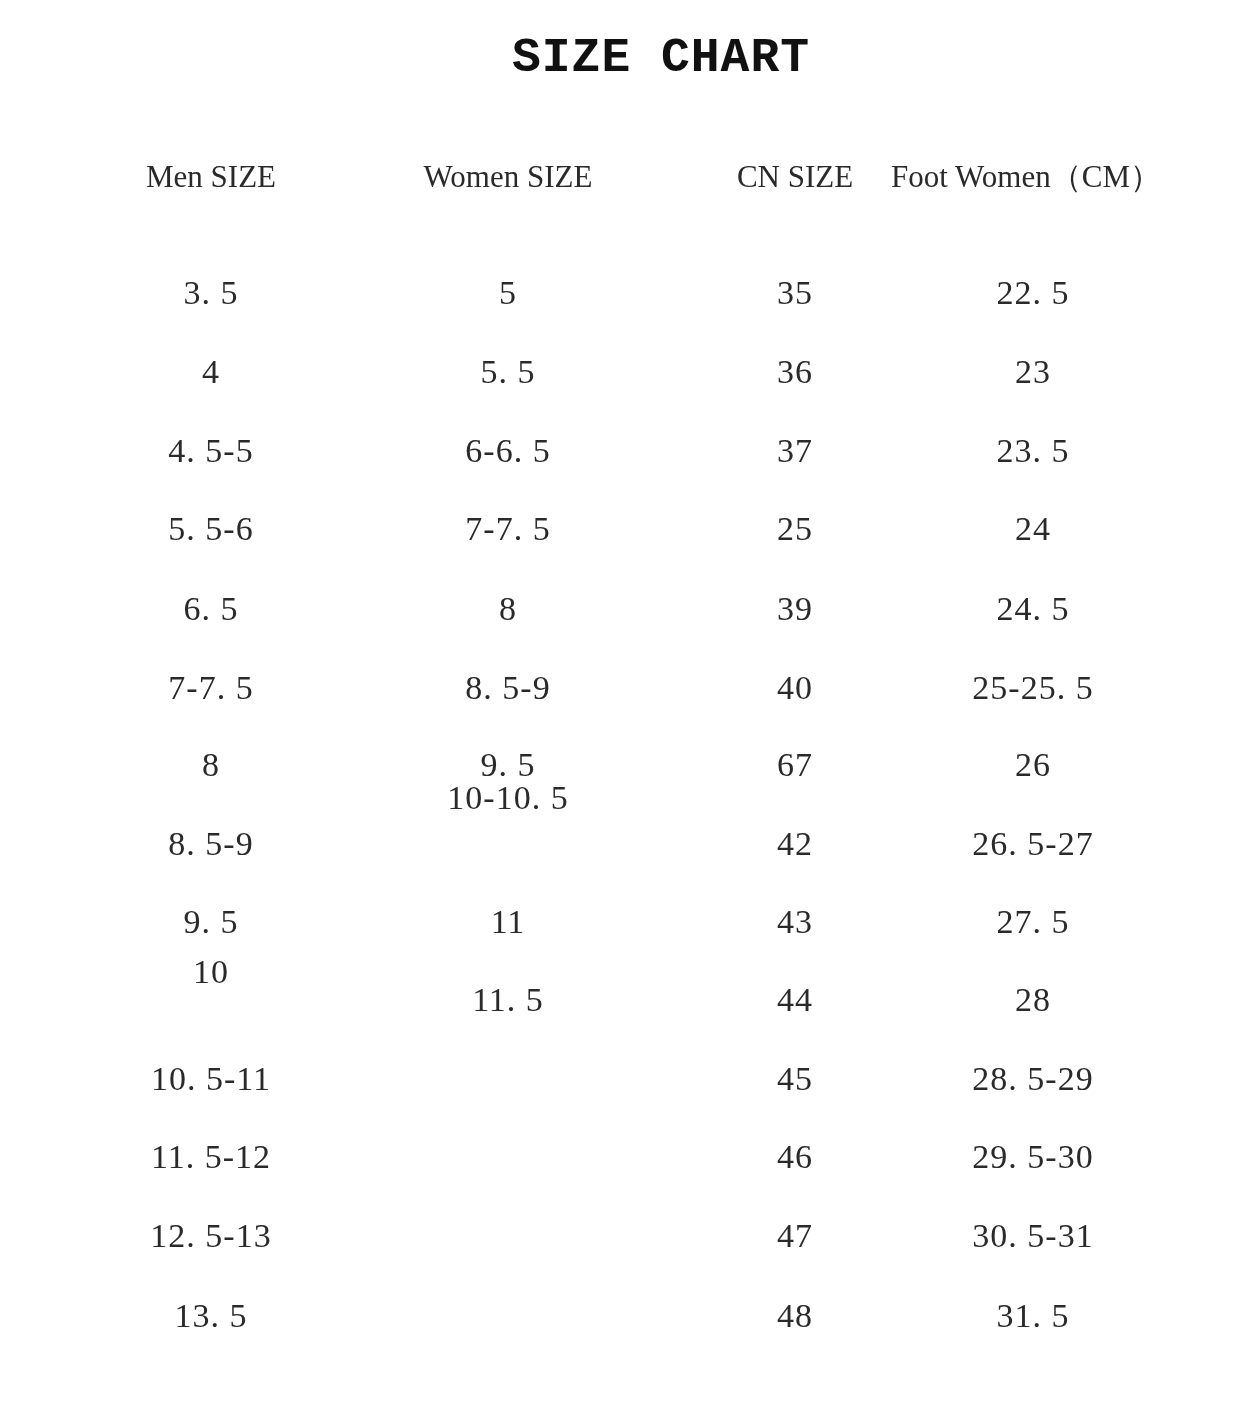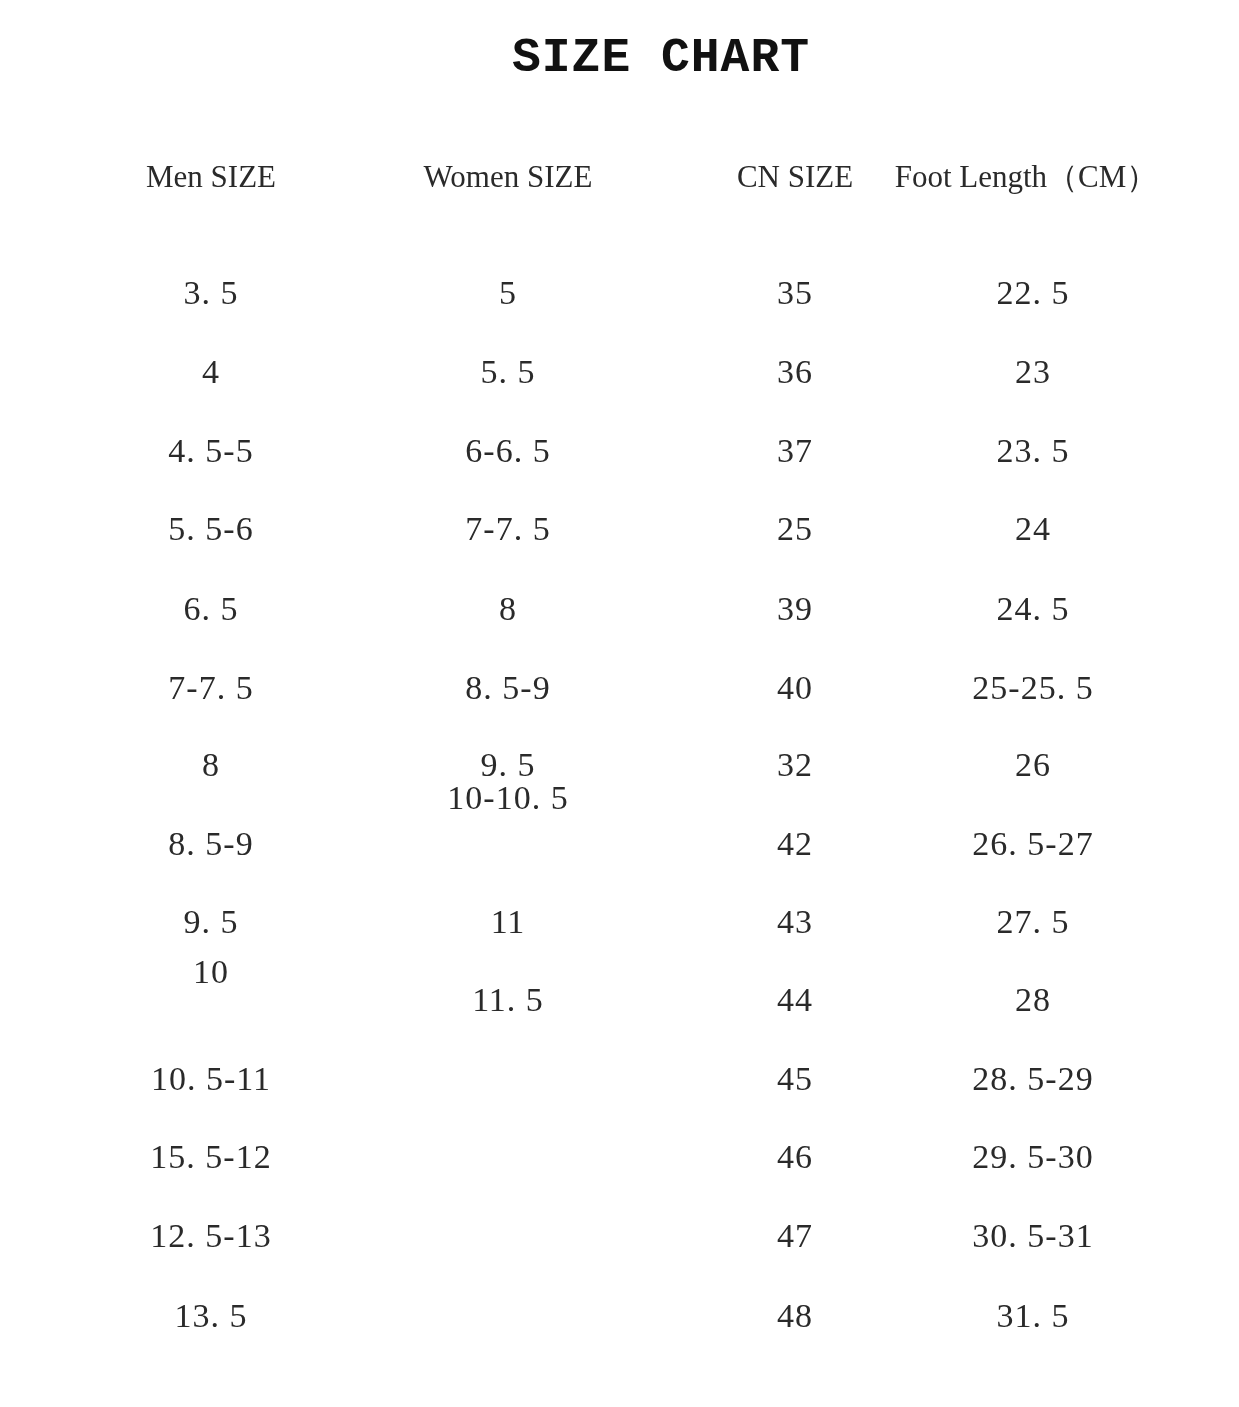--- a/index.html
+++ b/index.html
@@ -56,21 +56,21 @@
   </style>
 </head>
 <body>
 
 <div>
   <div class="title">SIZE CHART</div>
 
   <div class="header h-men">Men SIZE</div>
   <div class="header h-women">Women SIZE</div>
   <div class="header h-cn">CN SIZE</div>
-  <div class="header h-foot">Foot Length（CM）</div>
+  <div class="header h-foot">Foot Women（CM）</div>
 
   <div id="table-body">
 
     <div>
       <span class="cell" style="left:211px;top:293px">3. 5</span>
       <span class="cell" style="left:508px;top:293px">5</span>
       <span class="cell" style="left:795px;top:293px">35</span>
       <span class="cell" style="left:1033px;top:293px">22. 5</span>
     </div>
 
@@ -105,21 +105,21 @@
     <div>
       <span class="cell" style="left:211px;top:688px">7-7. 5</span>
       <span class="cell" style="left:508px;top:688px">8. 5-9</span>
       <span class="cell" style="left:795px;top:688px">40</span>
       <span class="cell" style="left:1033px;top:688px">25-25. 5</span>
     </div>
 
     <div>
       <span class="cell" style="left:211px;top:765px">8</span>
       <span class="cell" style="left:508px;top:765px">9. 5</span>
-      <span class="cell" style="left:795px;top:765px">32</span>
+      <span class="cell" style="left:795px;top:765px">67</span>
       <span class="cell" style="left:1033px;top:765px">26</span>
     </div>
 
     <div>
       <span class="cell" style="left:211px;top:844px">8. 5-9</span>
       <span class="cell" style="left:508px;top:798px">10-10. 5</span>
       <span class="cell" style="left:795px;top:844px">42</span>
       <span class="cell" style="left:1033px;top:844px">26. 5-27</span>
     </div>
 
@@ -138,21 +138,21 @@
     </div>
 
     <div>
       <span class="cell" style="left:211px;top:1079px">10. 5-11</span>
       <span class="cell" style="left:508px;top:1079px"></span>
       <span class="cell" style="left:795px;top:1079px">45</span>
       <span class="cell" style="left:1033px;top:1079px">28. 5-29</span>
     </div>
 
     <div>
-      <span class="cell" style="left:211px;top:1157px">15. 5-12</span>
+      <span class="cell" style="left:211px;top:1157px">11. 5-12</span>
       <span class="cell" style="left:508px;top:1157px"></span>
       <span class="cell" style="left:795px;top:1157px">46</span>
       <span class="cell" style="left:1033px;top:1157px">29. 5-30</span>
     </div>
 
     <div>
       <span class="cell" style="left:211px;top:1236px">12. 5-13</span>
       <span class="cell" style="left:508px;top:1236px"></span>
       <span class="cell" style="left:795px;top:1236px">47</span>
       <span class="cell" style="left:1033px;top:1236px">30. 5-31</span>

